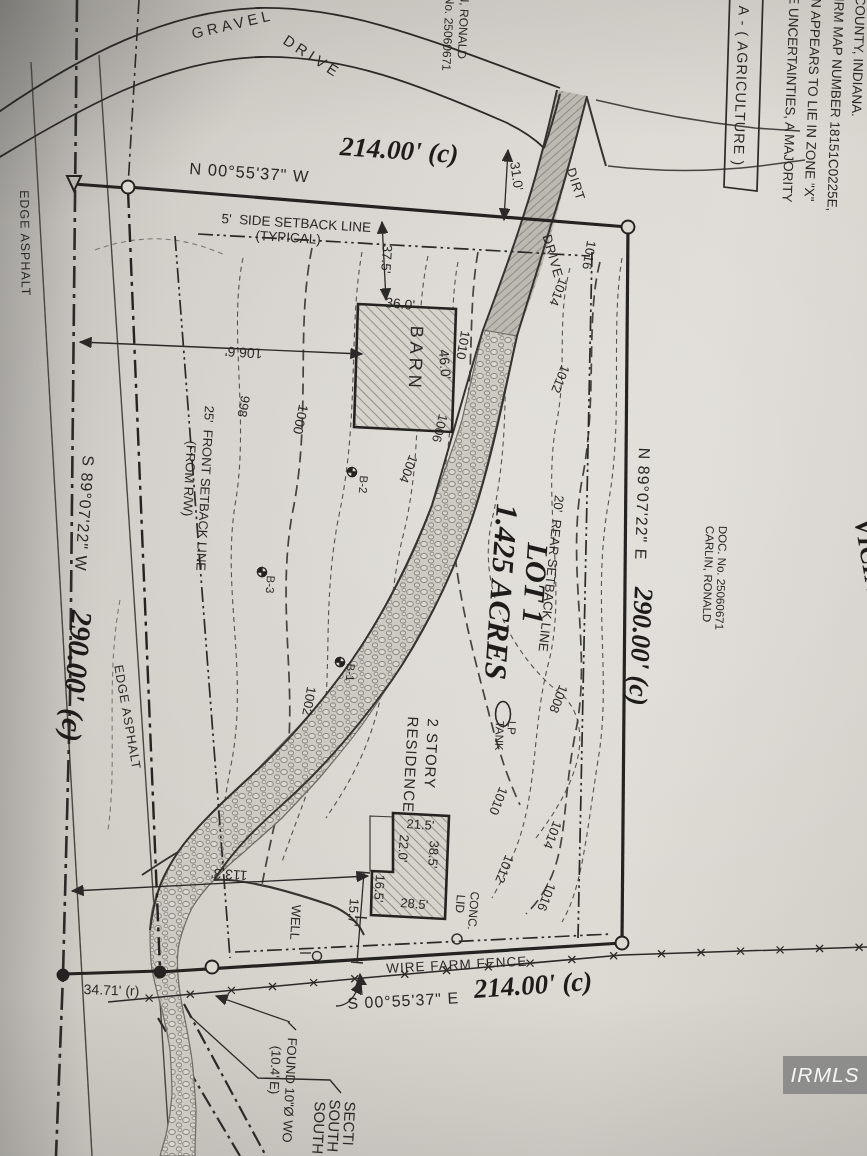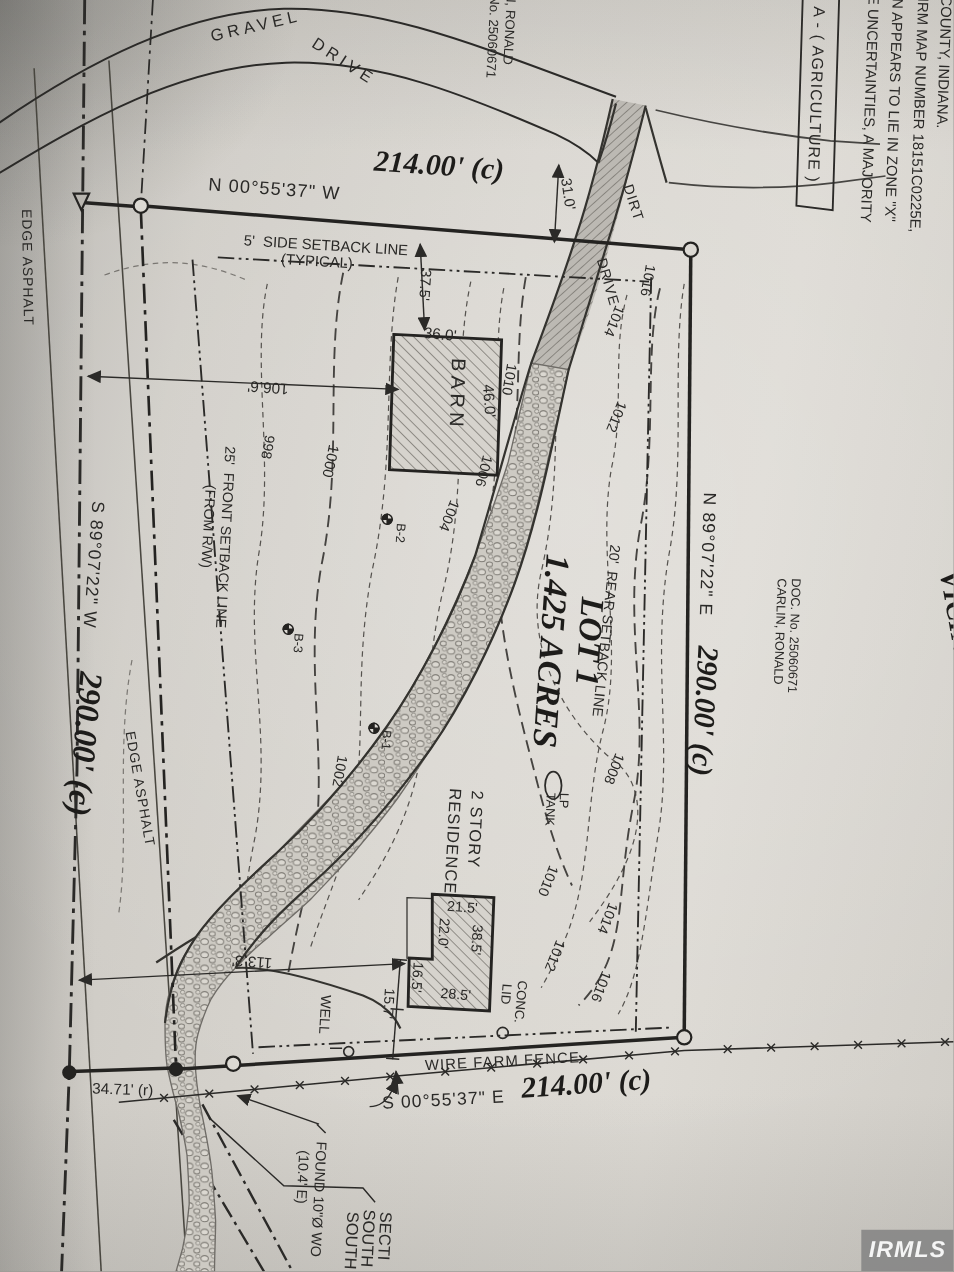--- a/index.html
+++ b/index.html
@@ -10,22 +10,22 @@
       linear-gradient(to bottom, rgba(70,70,66,.10), rgba(0,0,0,0) 12%, rgba(0,0,0,0) 86%, rgba(80,80,76,.14)),
       radial-gradient(120% 80% at 60% 40%, rgba(255,255,255,.22), rgba(0,0,0,0) 65%),
       linear-gradient(100deg,#b7b5b0 0%,#cfccc6 20%,#d8d5cf 48%,#dcd9d3 72%,#d1cec8 100%);
     font-family:"Liberation Sans",sans-serif;}
   svg{position:absolute;left:0;top:0;}
   #labels{position:absolute;left:0;top:0;width:100%;height:100%;}
   .lbl{position:absolute;transform-origin:0 0;white-space:pre;color:#2a2927;line-height:1;}
   .serif{font-family:"Liberation Serif",serif;font-weight:bold;font-style:italic;color:#1d1c1a;}
   .med{letter-spacing:1px;}
   .wide{letter-spacing:4px;}
-  .watermark{position:absolute;left:783px;top:1118px;width:84px;height:38px;
-    background:rgba(130,130,130,.85);color:#f5f5f5;font-weight:bold;font-style:italic;
+  .watermark{position:absolute;left:783px;top:1056px;width:84px;height:38px;
+    background:rgba(130,130,130,.85);color:#f5f5f5;font-weight:normal;font-style:italic;
     font-size:21px;display:flex;align-items:center;justify-content:center;letter-spacing:1px;}
 </style>
 </head>
 <body>
 
 <div class="photo">
 
 <svg width="867" height="1156" viewBox="0 0 867 1156">
   <defs>
     <marker id="ah" markerWidth="11" markerHeight="9" refX="9" refY="4.5" orient="auto-start-reverse">

